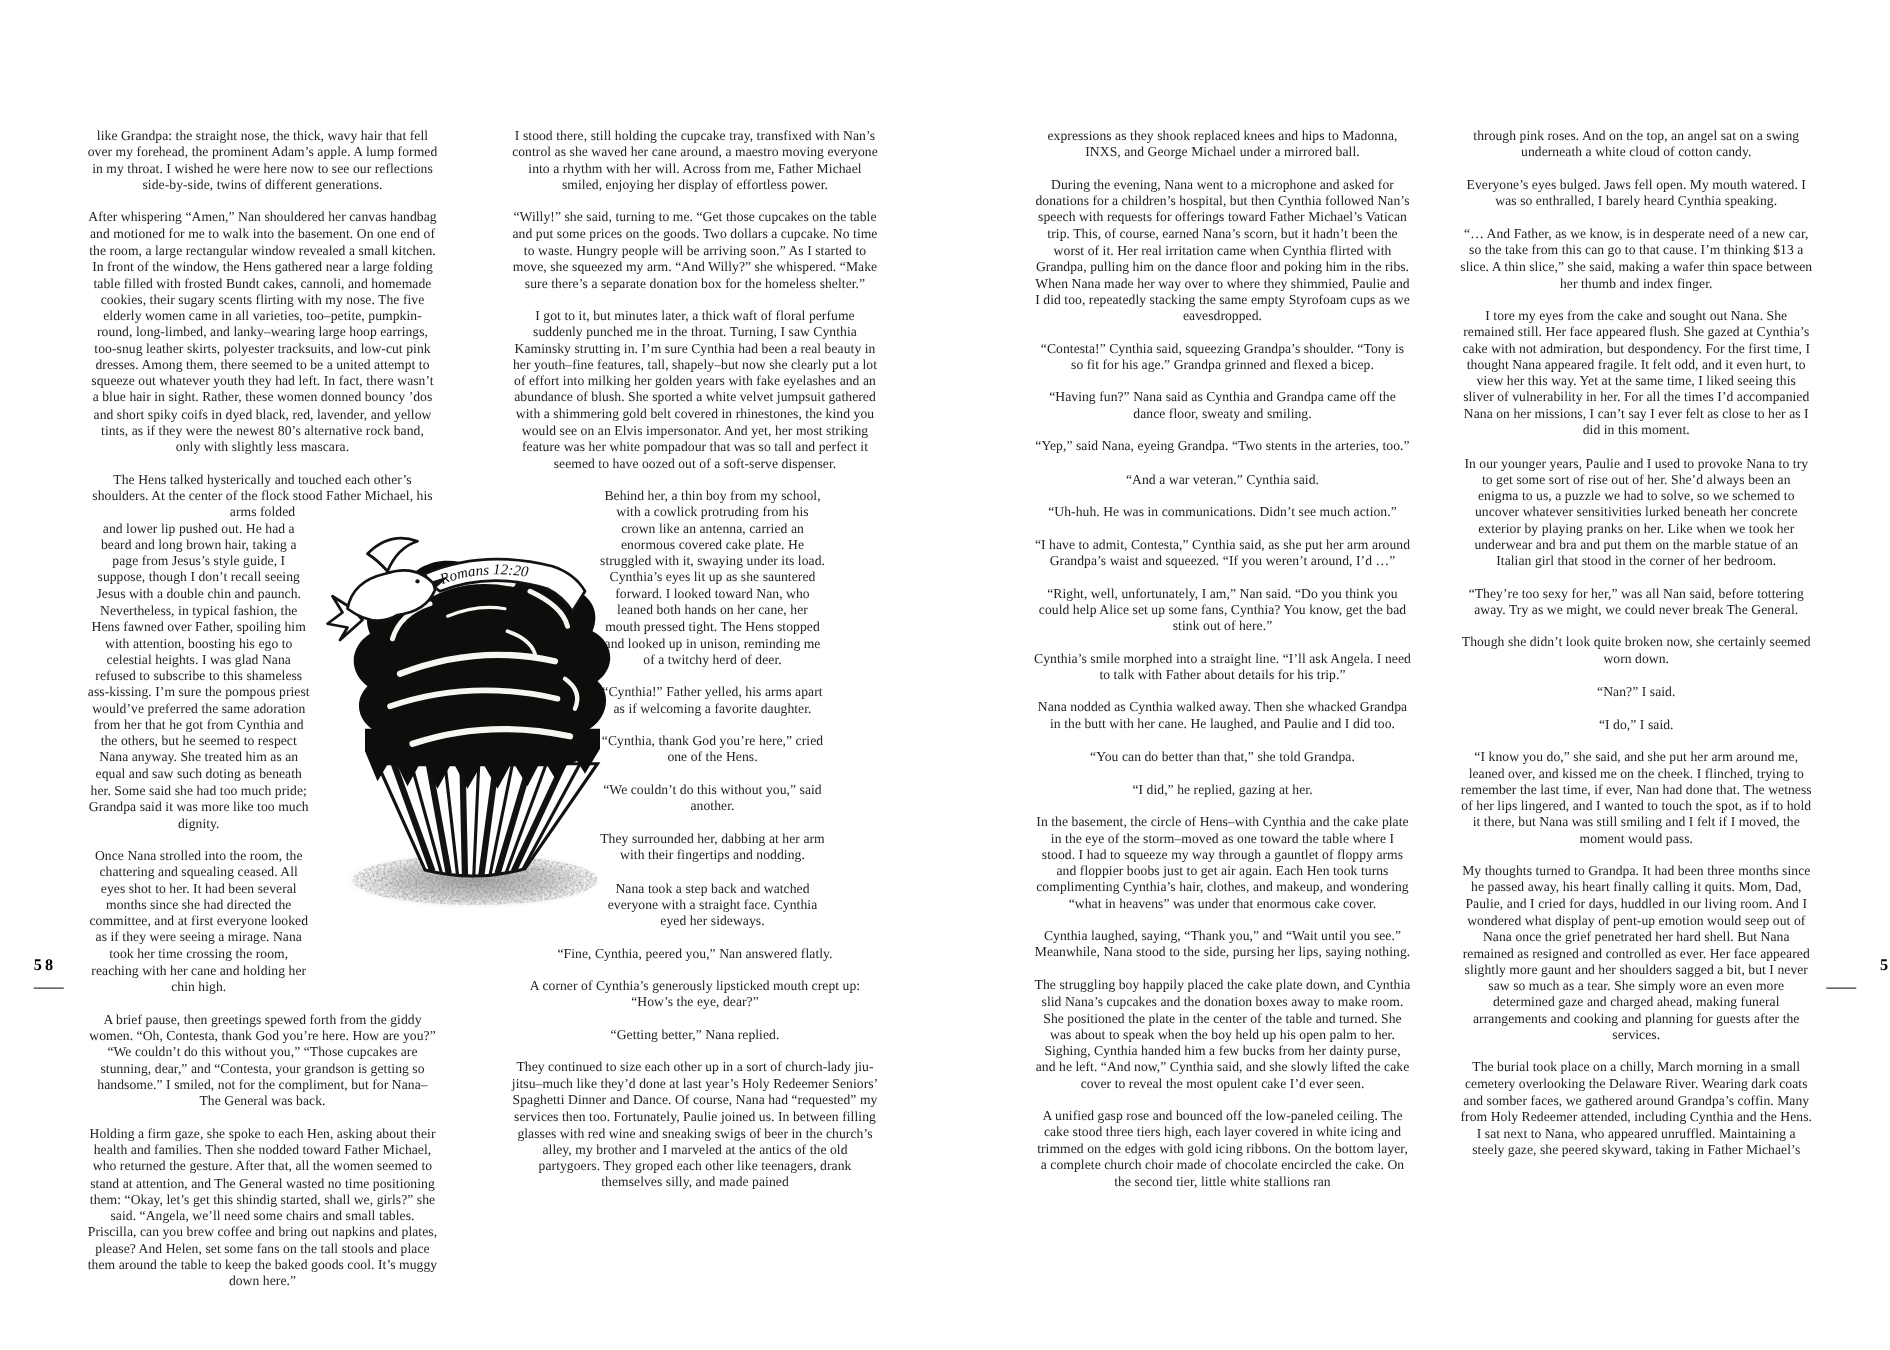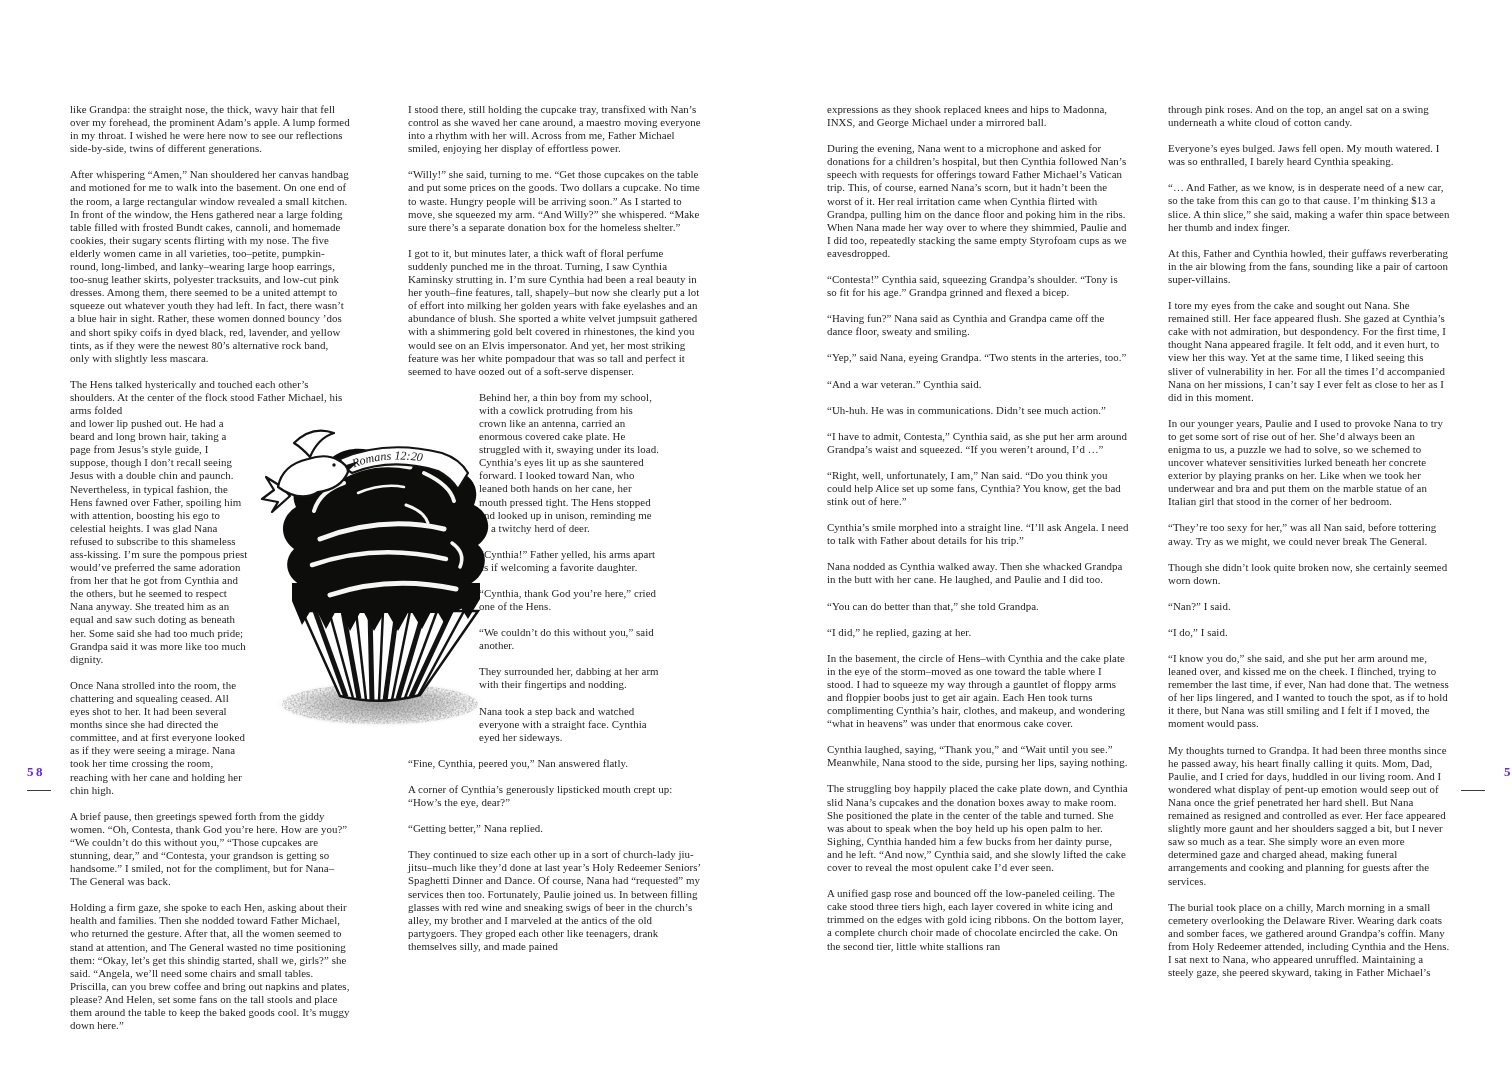--- a/index.html
+++ b/index.html
@@ -10,41 +10,41 @@
     background: #ffffff;
     font-family: "Liberation Serif", "DejaVu Serif", serif;
     color: #262220;
     overflow: hidden;
   }
   .column {
     position: absolute;
     top: 103px;
     font-size: 10.9px;
     line-height: 13.1px;
-    text-align: left;
+    text-align: center;
     letter-spacing: 0.05px;
   }
   #col1 { left: 70px;  width: 280px; }
   #col2 { left: 408px; width: 296px; }
   #col3 { left: 827px; width: 302px; }
   #col4 { left: 1168px; width: 282px; }
   .block { margin: 0; }
   .w-full1   { width: 280px; }
   .w-narrow1 { width: 178px; }
   .w-full2   { width: 296px; }
   .w-indent2 { width: 182px; margin-left: 71px; }
   .column p { margin: 13px 0 0 0; padding: 0; }
   .column .block:first-child p:first-child { margin-top: 0; }
   .column p.cont { margin-top: 0; }
   .pagenum {
     position: absolute;
     font-size: 13px;
     font-weight: bold;
     letter-spacing: 2.5px;
-    color: #6d28d9;
+    color: #000000;
   }
   #pagenum-left  { left: 27px;  top: 764px; }
   #pagenum-right { left: 1504px; top: 764px; }
   .pagenum-rule {
     position: absolute;
     width: 24px;
     height: 0;
     border-top: 1.4px solid #3a3a3a;
   }
   #pagenum-rule-left  { left: 27px;  top: 790px; }
@@ -117,21 +117,20 @@
         <p>Cynthia laughed, saying, “Thank you,” and “Wait until you see.” Meanwhile, Nana stood to the side, pursing her lips, saying nothing.</p>
         <p>The struggling boy happily placed the cake plate down, and Cynthia slid Nana’s cupcakes and the donation boxes away to make room. She positioned the plate in the center of the table and turned. She was about to speak when the boy held up his open palm to her. Sighing, Cynthia handed him a few bucks from her dainty purse, and he left. “And now,” Cynthia said, and she slowly lifted the cake cover to reveal the most opulent cake I’d ever seen.</p>
         <p>A unified gasp rose and bounced off the low-paneled ceiling. The cake stood three tiers high, each layer covered in white icing and trimmed on the edges with gold icing ribbons. On the bottom layer, a complete church choir made of chocolate encircled the cake. On the second tier, little white stallions ran</p>
       </div>
     </div>
   <div class="column" id="col4">
       <div class="block ">
         <p>through pink roses. And on the top, an angel sat on a swing underneath a white cloud of cotton candy.</p>
         <p>Everyone’s eyes bulged. Jaws fell open. My mouth watered. I was so enthralled, I barely heard Cynthia speaking.</p>
         <p>“… And Father, as we know, is in desperate need of a new car, so the take from this can go to that cause. I’m thinking $13 a slice. A thin slice,” she said, making a wafer thin space between her thumb and index finger.</p>
-        <p>At this, Father and Cynthia howled, their guffaws reverberating in the air blowing from the fans, sounding like a pair of cartoon super-villains.</p>
         <p>I tore my eyes from the cake and sought out Nana. She remained still. Her face appeared flush. She gazed at Cynthia’s cake with not admiration, but despondency. For the first time, I thought Nana appeared fragile. It felt odd, and it even hurt, to view her this way. Yet at the same time, I liked seeing this sliver of vulnerability in her. For all the times I’d accompanied Nana on her missions, I can’t say I ever felt as close to her as I did in this moment.</p>
         <p>In our younger years, Paulie and I used to provoke Nana to try to get some sort of rise out of her. She’d always been an enigma to us, a puzzle we had to solve, so we schemed to uncover whatever sensitivities lurked beneath her concrete exterior by playing pranks on her. Like when we took her underwear and bra and put them on the marble statue of an Italian girl that stood in the corner of her bedroom.</p>
         <p>“They’re too sexy for her,” was all Nan said, before tottering away. Try as we might, we could never break The General.</p>
         <p>Though she didn’t look quite broken now, she certainly seemed worn down.</p>
         <p>“Nan?” I said.</p>
         <p>“I do,” I said.</p>
         <p>“I know you do,” she said, and she put her arm around me, leaned over, and kissed me on the cheek. I flinched, trying to remember the last time, if ever, Nan had done that. The wetness of her lips lingered, and I wanted to touch the spot, as if to hold it there, but Nana was still smiling and I felt if I moved, the moment would pass.</p>
         <p>My thoughts turned to Grandpa. It had been three months since he passed away, his heart finally calling it quits. Mom, Dad, Paulie, and I cried for days, huddled in our living room. And I wondered what display of pent-up emotion would seep out of Nana once the grief penetrated her hard shell. But Nana remained as resigned and controlled as ever. Her face appeared slightly more gaunt and her shoulders sagged a bit, but I never saw so much as a tear. She simply wore an even more determined gaze and charged ahead, making funeral arrangements and cooking and planning for guests after the services.</p>
         <p>The burial took place on a chilly, March morning in a small cemetery overlooking the Delaware River. Wearing dark coats and somber faces, we gathered around Grandpa’s coffin. Many from Holy Redeemer attended, including Cynthia and the Hens. I sat next to Nana, who appeared unruffled. Maintaining a steely gaze, she peered skyward, taking in Father Michael’s</p>
       </div>

